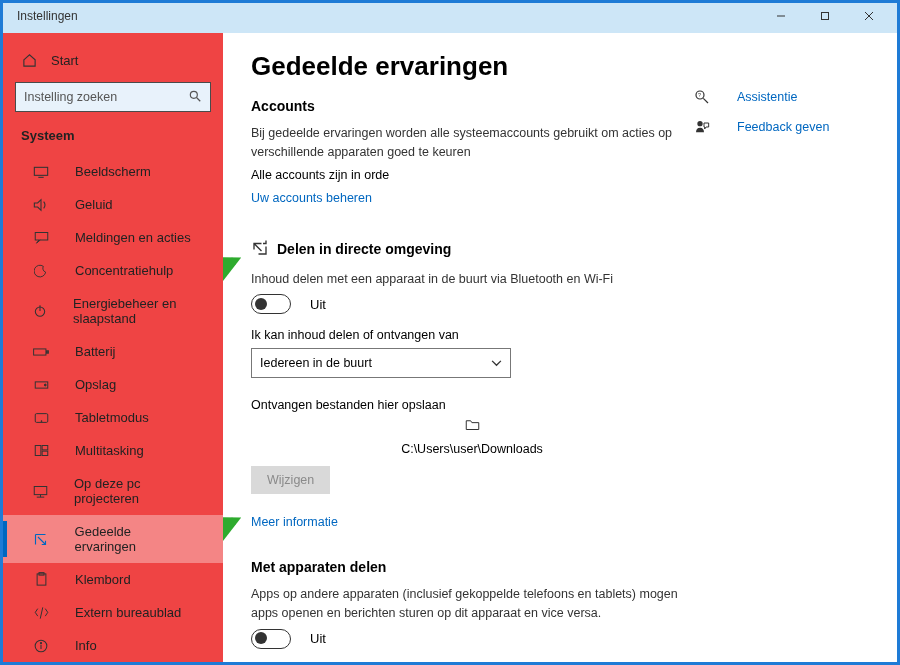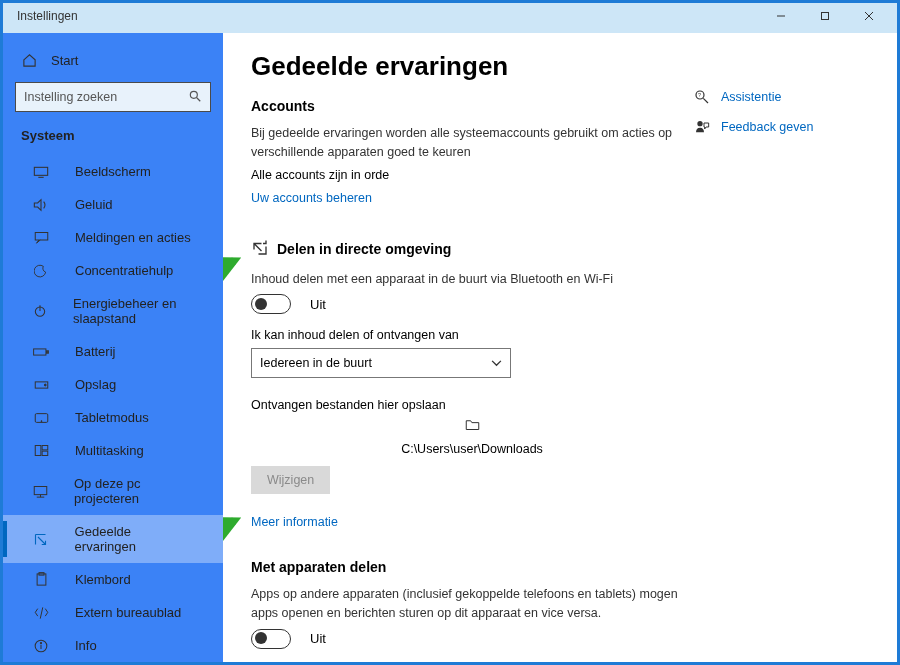--- a/index.html
+++ b/index.html
@@ -20,21 +20,21 @@
   .win-controls { display: flex; gap: 0; }
   .win-btn {
     width: 44px; height: 28px; display: flex; align-items: center; justify-content: center;
     font-size: 11px; color: #333; cursor: pointer;
   }
   .win-btn svg { width: 10px; height: 10px; }
   .body {
     flex: 1; display: flex; overflow: hidden;
   }
   .sidebar {
-    width: 220px; background: #3b82f6;
+    width: 220px; background: #ef4444;
     padding: 14px 0 0 0;
     display: flex; flex-direction: column;
     font-size: 13px; color: #222;
   }
   .home-row {
     display: flex; align-items: center; gap: 14px;
     padding: 6px 18px 14px 18px; cursor: pointer;
   }
   .home-row .ic { width: 16px; display:flex; justify-content:center; }
   .search-box {
@@ -94,21 +94,21 @@
     width: 260px; height: 30px; border: 1px solid #777; background: #fff;
     display: flex; align-items: center; justify-content: space-between;
     padding: 0 8px; font-size: 12.5px; cursor: pointer; margin-bottom: 20px;
   }
   .folder-row { display:flex; align-items:center; gap:8px; font-size:12.5px; margin-bottom:10px;flex-direction:column;}
   .btn-ghost {
     background:#d9d9d9; color:#8a8a8a; border:none; padding:7px 16px; font-size:12.5px;
     cursor:default; margin-bottom:18px;
   }
   .aside-link-row {
-    display:flex; align-items:center; gap:10px; margin-bottom:14px; cursor:pointer;
+    display:flex; align-items:center; gap:26px; margin-bottom:14px; cursor:pointer;
   }
   .aside-link-row .aic { width:18px; display:flex; justify-content:center; color:#333;}
   .aside-link-row .atxt { color:#0067c0; font-size:12.5px; }
 
   .arrow {
     position: absolute; width: 60px; height: 40px; pointer-events:none;
   }
   .arrow svg { width:100%; height:100%; }
 
   

